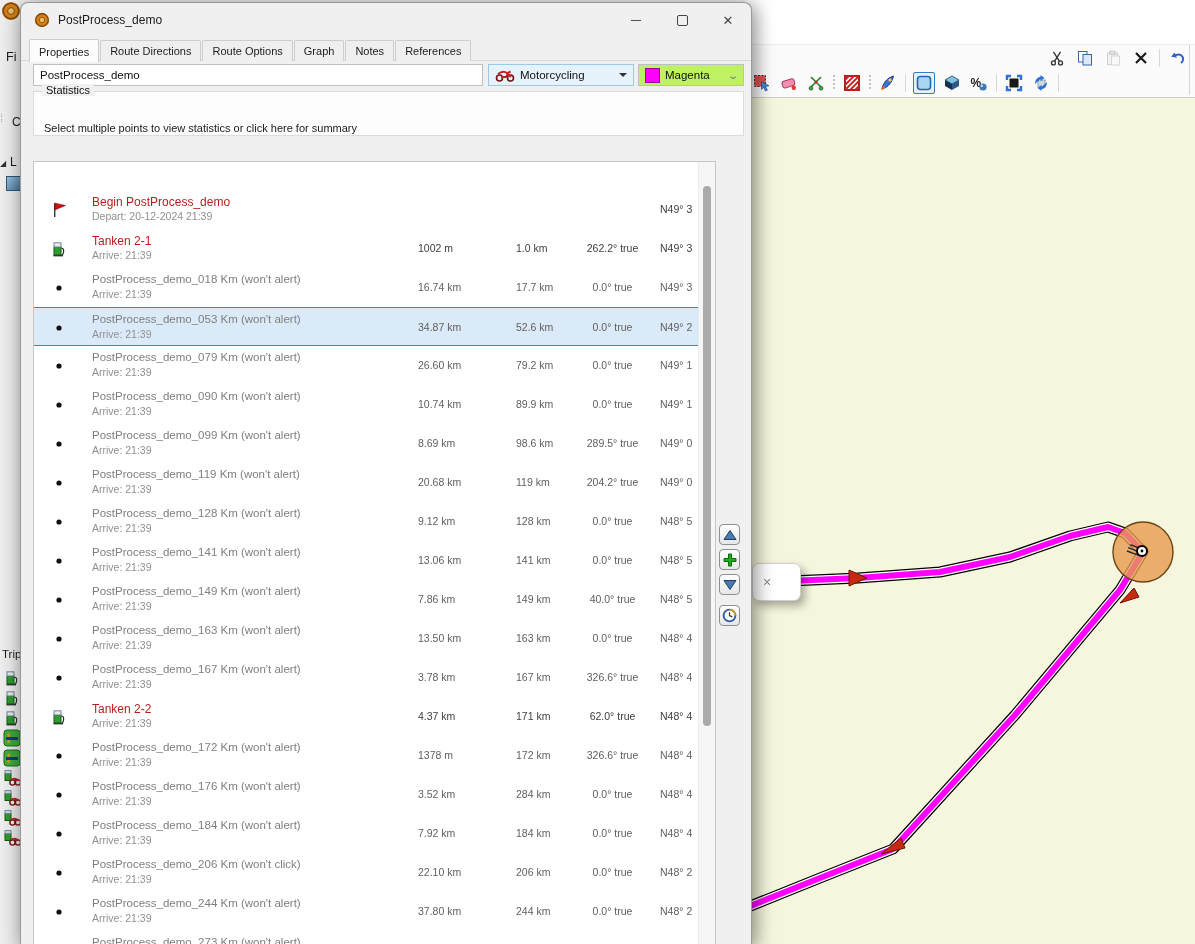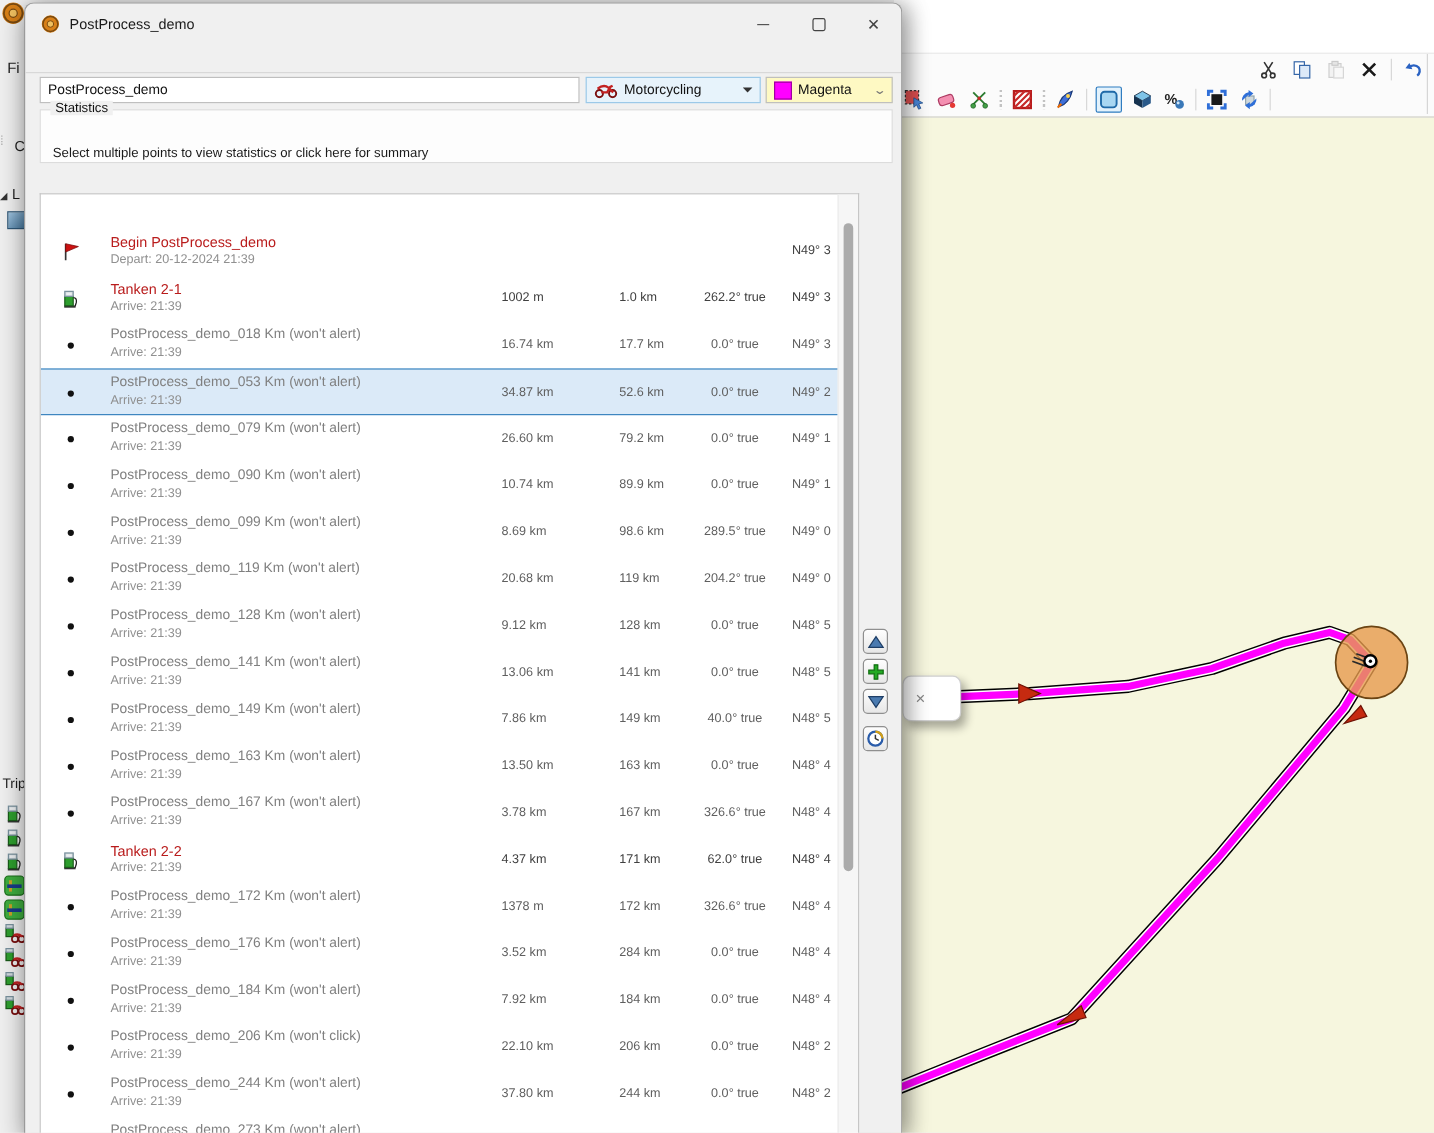--- a/index.html
+++ b/index.html
@@ -48,21 +48,21 @@
        border-bottom:none;margin-right:1px;border-radius:2px 2px 0 0}
   .tab.active{background:#fcfcfc;padding-top:6px;position:relative;z-index:3;margin-bottom:-1px}
   .tabline{position:absolute;left:0;top:57px;right:0;height:1px;background:#d8d8d8}
 
   .namefield{position:absolute;left:12px;top:61px;width:450px;height:22px;border:1px solid #bfbfbf;
              background:#fff;font-size:11.5px;color:#111;padding:0 6px;box-sizing:border-box;
              font-family:"Liberation Sans",sans-serif}
   .combo{position:absolute;top:61px;height:22px;display:flex;align-items:center;gap:5px;
          box-sizing:border-box;font-size:11.5px;color:#111;padding:0 6px}
   .combo.activity{left:467px;width:146px;background:#e7f3fb;border:1px solid #9cc9e8}
-  .combo.colorsel{left:617px;width:106px;background:#fef9c3;border:1px solid #bfbfbf}
+  .combo.colorsel{left:617px;width:106px;background:#bef264;border:1px solid #bfbfbf}
   .caret{margin-left:auto;width:0;height:0;border-left:4px solid transparent;border-right:4px solid transparent;border-top:4px solid #333}
   .chev{margin-left:auto;color:#777;font-size:10px;transform:scaleX(1.4)}
   .swatch{width:13px;height:13px;background:var(--route,#ff00ff);border:1px solid #a000a0}
 
   .statsbox{position:absolute;left:12px;top:88px;width:711px;height:45px;background:#fdfdfd;
             border:1px solid #dcdcdc;box-sizing:border-box}
   .statslegend{position:absolute;left:8px;top:-8px;background:#f0f0f0;padding:0 4px;font-size:11px;color:#111}
   .statstext{position:absolute;left:10px;top:30px;font-size:11px;color:#1a1a1a}
 
   
@@ -350,20 +350,28 @@
       <span class="winbtn">
           <span class="maxglyph"></span>
         </span>
       <span class="winbtn">
           <span class="closeglyph">✕</span>
         </span>
     </span>
   </div>
 
   <div class="tabline"></div>
+  <div class="tabs">
+      <span class="tab active">Properties</span>
+      <span class="tab">Route Directions</span>
+      <span class="tab">Route Options</span>
+      <span class="tab">Graph</span>
+      <span class="tab">Notes</span>
+      <span class="tab">References</span>
+    </div>
 
   <input class="namefield" readonly="" value="PostProcess_demo" style="">
 
   <div class="combo activity">
     <span class="tbi" style="width:20px;height:14px">
         <svg width="20" height="14" viewBox="0 0 20 14">
           <circle cx="4.5" cy="10" r="3" fill="none" stroke="#7a1010" stroke-width="1.6"></circle>
           <circle cx="15.5" cy="10" r="3" fill="none" stroke="#7a1010" stroke-width="1.6"></circle>
           <path d="M3 6 Q8 2 12 5 L16 9 M6 9 L11 9 L13.5 4.5 L15.5 3.5" stroke="#c32222" stroke-width="2" fill="none"></path>
         </svg>

